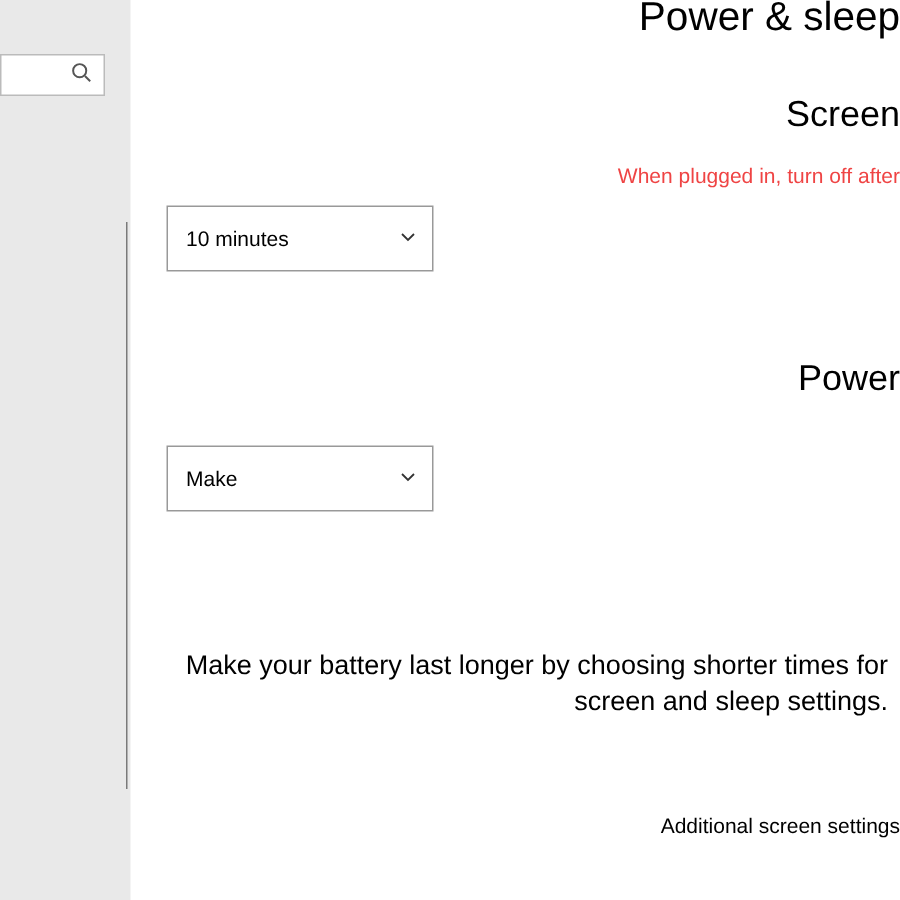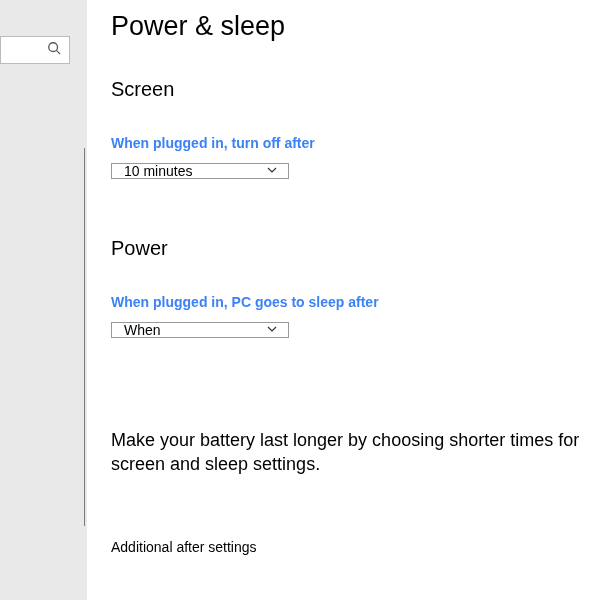--- a/index.html
+++ b/index.html
@@ -44,44 +44,44 @@
     .divider-left {
       position: absolute;
       left: 84px;
       top: 148px;
       width: 1px;
       height: 378px;
       background: #7a7a7a;
     }
     .main {
       flex: 1;
-      padding: 15px 0 0 24px;
+      padding: 0 0 0 24px;
       overflow: hidden;
       color: #000;
+      text-align: right;
     }
     .page-title {
       font-size: 27px;
       font-weight: 400;
       margin-top: -4px;
       color: #000;
     }
     .section-heading {
-      font-size: 20px;
+      font-size: 24px;
       font-weight: 400;
       color: #000;
     }
     .label {
       font-size: 14px;
-      color: #3b82f6;
-      font-weight: 700;
-      margin-top: 16px;
+      color: #ef4444;
+      font-weight: 400;
     }
     .dropdown {
       width: 178px;
-      height: 16px;
+      height: 44px;
       border: 1px solid #999999;
       background: #ffffff;
       display: flex;
       align-items: center;
       justify-content: space-between;
       padding: 0 10px 0 12px;
       font-size: 14px;
       color: #000;
       cursor: pointer;
     }
@@ -140,31 +140,30 @@
     <span class="chevron">
       <svg viewBox="0 0 12 12">
           <polyline points="2,4 6,8 10,4"></polyline>
         </svg>
     </span>
   </div>
 
   <div class="sp-58"></div>
   <h2 class="section-heading">Power</h2>
   <div class="sp-18"></div>
-  <div class="label">When plugged in, PC goes to sleep after</div>
   <div class="sp-12"></div>
   <div class="dropdown">
-    <span>When</span>
+    <span>Make</span>
     <span class="chevron">
       <svg viewBox="0 0 12 12">
           <polyline points="2,4 6,8 10,4"></polyline>
         </svg>
     </span>
   </div>
 
   <div class="sp-80"></div>
   <div class="sp-10"></div>
   <div class="body-text">Make your battery last longer by choosing shorter times for screen and sleep settings.</div>
 
   <div class="sp-52"></div>
   <div class="sp-10"></div>
-  <div class="link-text">Additional after settings</div>
+  <div class="link-text">Additional screen settings</div>
 </div>
 
 </body></html>

